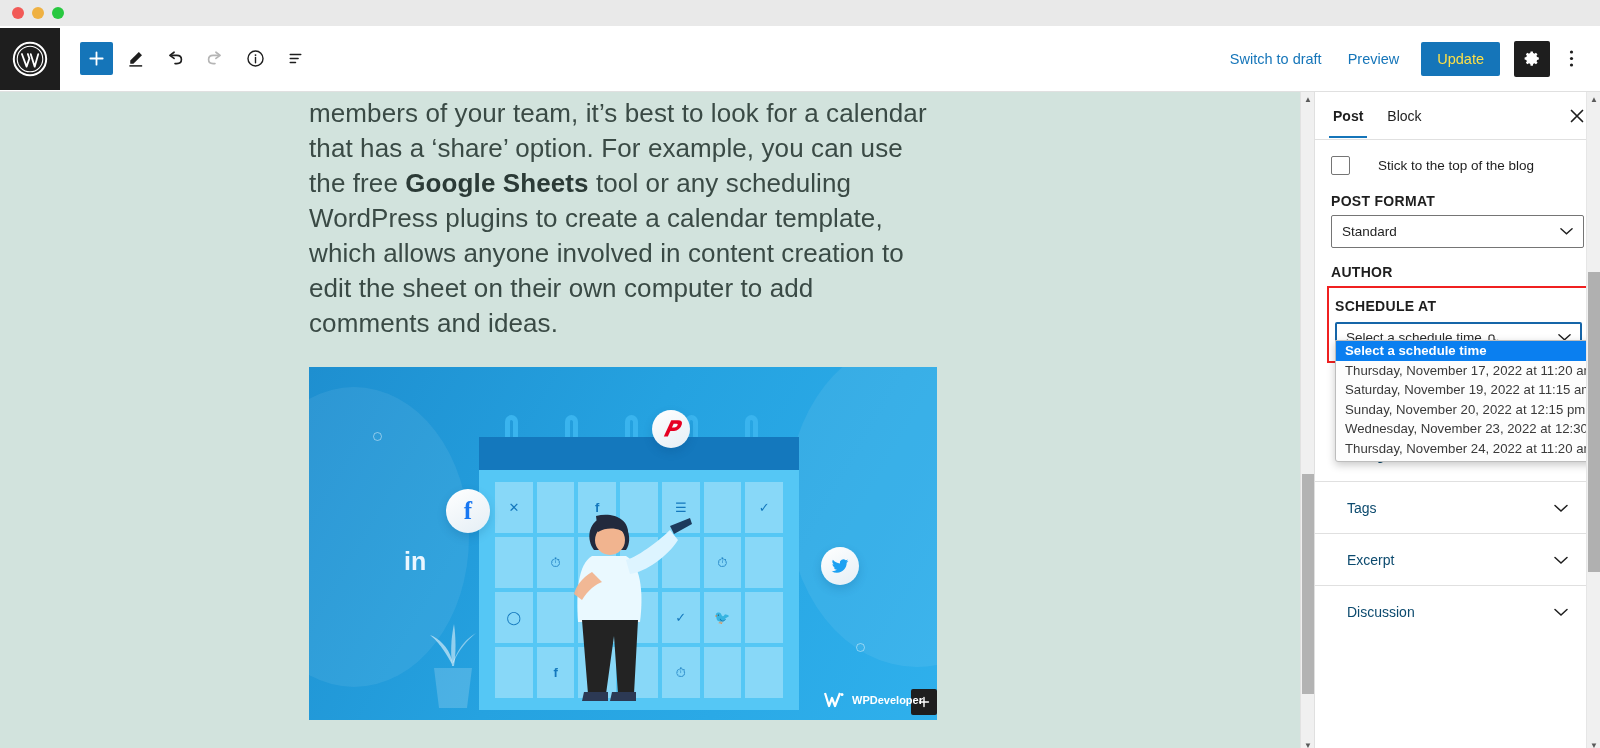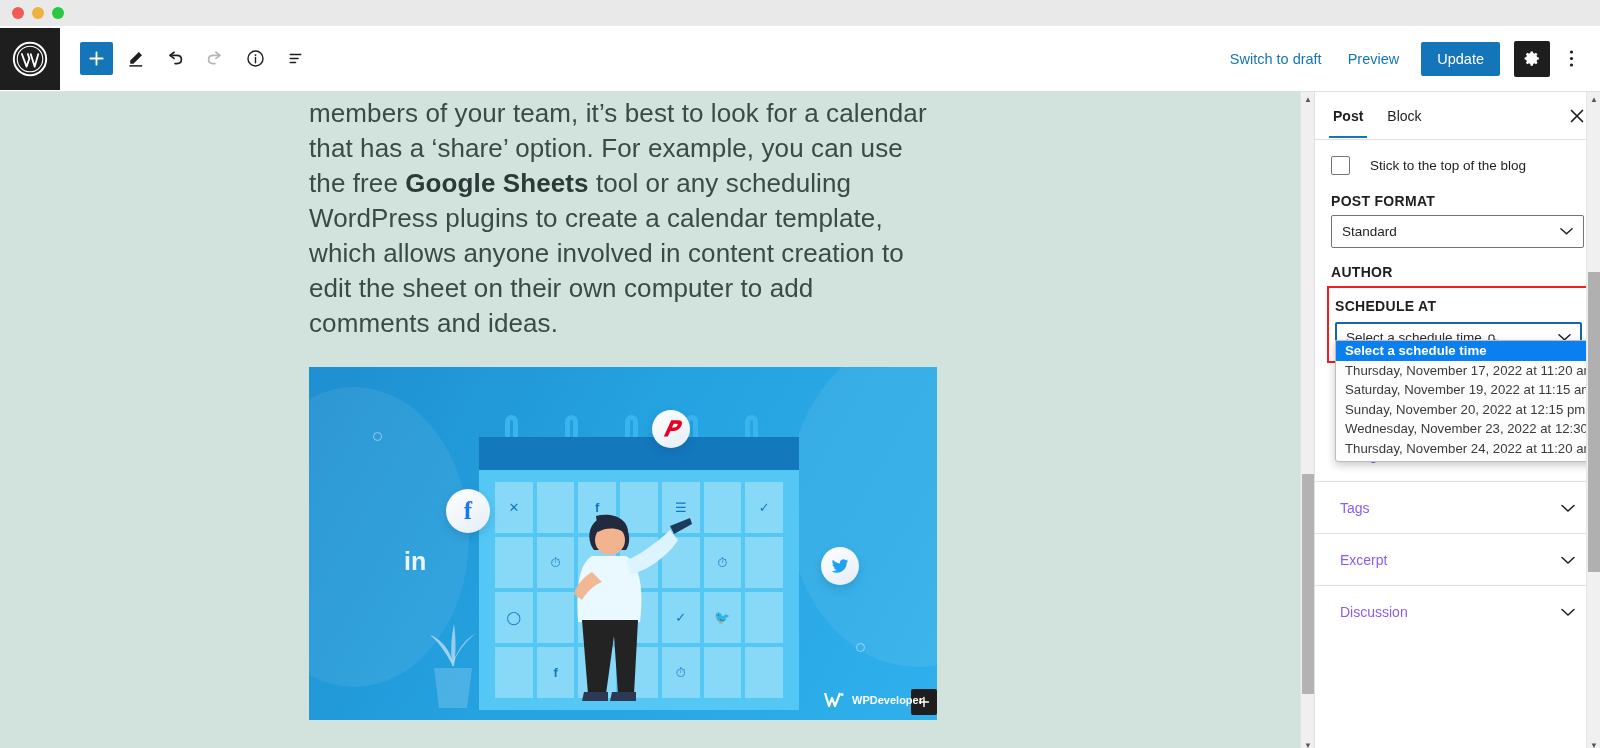--- a/index.html
+++ b/index.html
@@ -67,21 +67,21 @@
     color: #1575b9;
     font-size: 14.5px;
     padding: 8px 10px;
     cursor: pointer;
     background: none; border: none;
     font-family: "Liberation Sans", sans-serif;
     white-space: nowrap;
   }
   .update-btn {
     background: #1575b9;
-    color: #ffffff;
+    color: #fde047;
     font-size: 14.5px;
     border: none;
     border-radius: 2px;
     padding: 9px 16px;
     cursor: pointer;
     font-family: "Liberation Sans", sans-serif;
     margin-left: 6px;
   }
   .gear-btn {
     width: 36px; height: 36px;
@@ -265,21 +265,21 @@
   }
 
   .sb-scroll {
     flex: 1 1 auto;
     overflow: hidden;
     position: relative;
   }
 
   .sb-section { padding: 16px 16px 0; }
   .check-row {
-    display: flex; align-items: center; gap: 20px;
+    display: flex; align-items: center; gap: 28px;
     margin-bottom: 18px;
   }
   .checkbox {
     width: 19px; height: 19px;
     border: 1px solid #757575;
     border-radius: 2px;
     background: #fff;
     cursor: pointer;
     flex: 0 0 19px;
   }
@@ -359,23 +359,23 @@
   .sched-opt.selected {
     background: #0a7ff0;
     color: #ffffff;
     font-weight: bold;
   }
 
   .panel-row {
     height: 52px;
     border-top: 1px solid #e0e0e0;
     display: flex; align-items: center;
-    padding: 0 25px;
+    padding: 0 32px;
     font-size: 14px;
-    color: #8b5cf6;
+    color: #0c4a6e;
     cursor: pointer;
     background: #fff;
   }
   .panel-row .chev { margin-left: auto; }
   .panel-row.first { border-top: none; }
 
   
   .sb-rail {
     position: absolute;
     right: 0; top: 0; bottom: 0;

